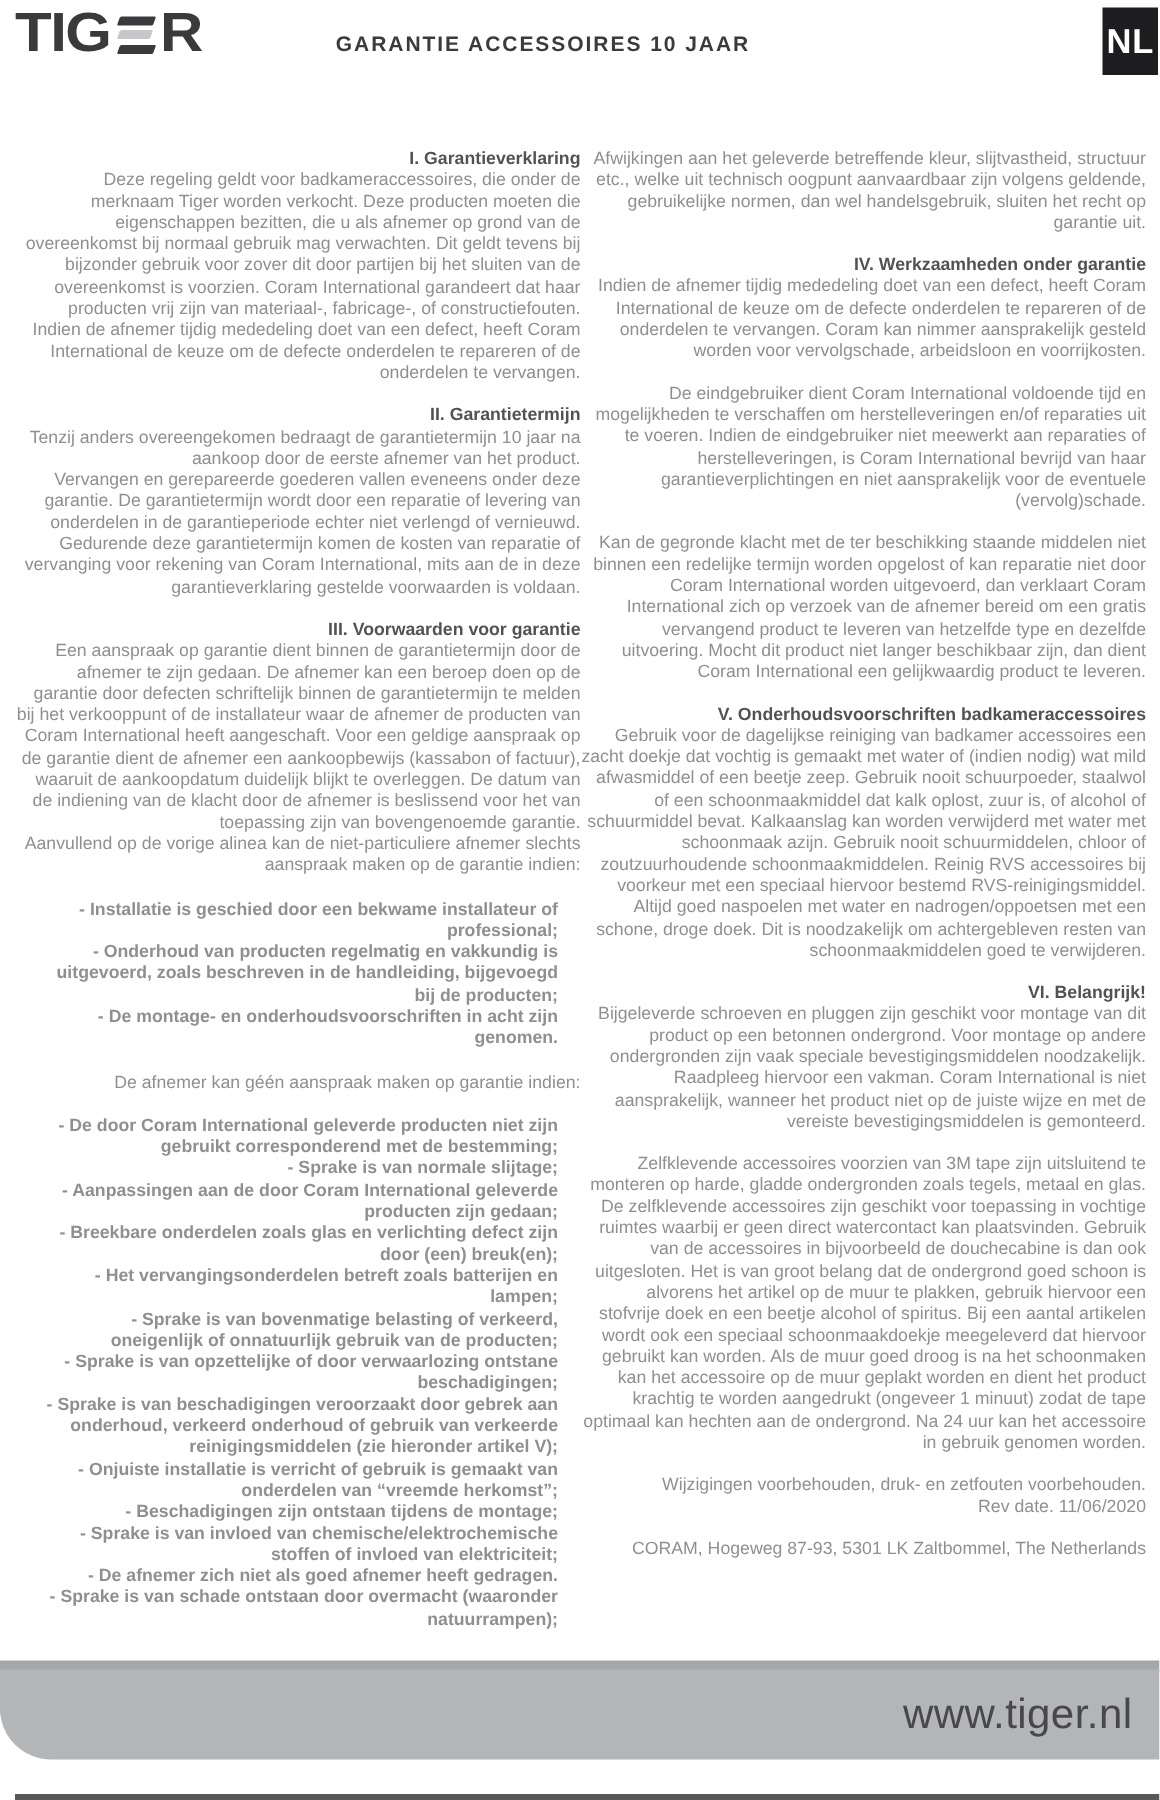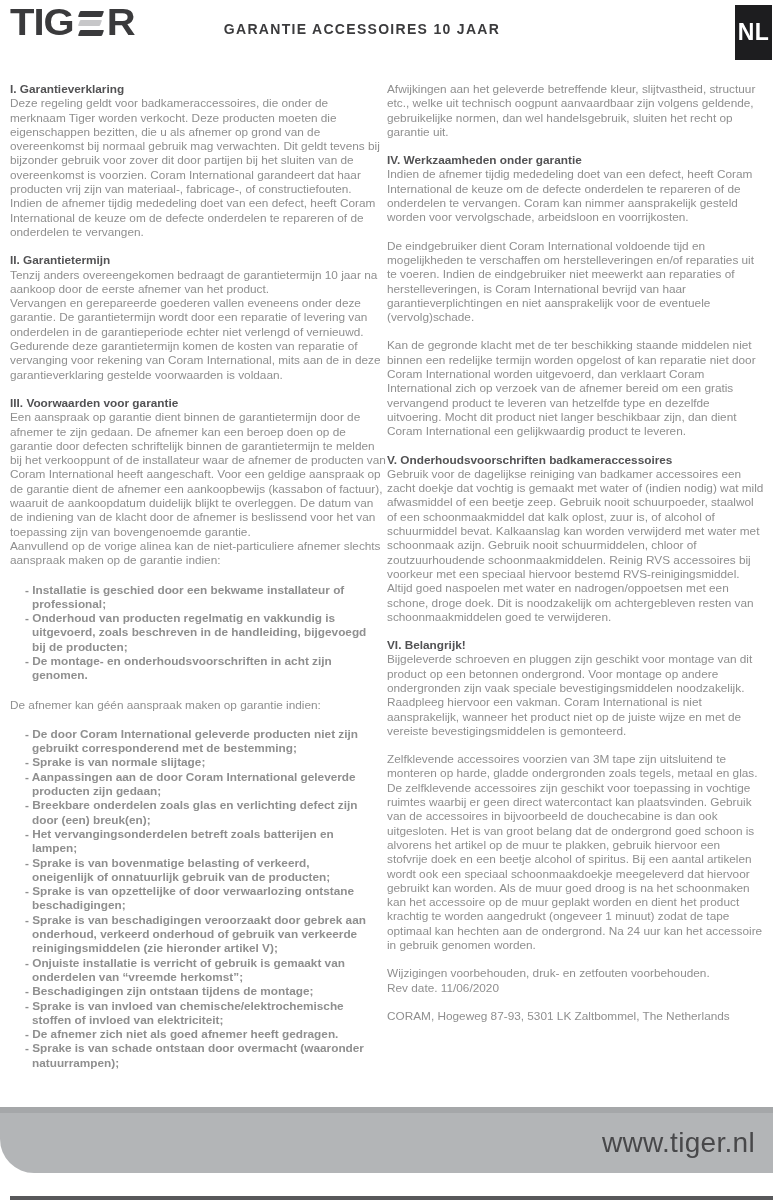--- a/index.html
+++ b/index.html
@@ -23,32 +23,32 @@
   }
   .e-bars .bar { height:6px; background:#3a3a3c; transform:skewX(-20deg); border-radius:1px; }
   .e-bars .bar.mid { background:#c7c7c9; width:22px; }
 
   .doc-title {
     position:absolute; top:21px; left:0; width:724px; text-align:center;
     font-size:14px; font-weight:700; letter-spacing:1.3px; color:#3b3b3d;
     white-space:nowrap;
   }
   .lang-badge {
-    position:absolute; top:5px; right:1px; width:37px; height:55px;
+    position:absolute; top:5px; right:1px; width:37px; height:45px;
     background:#1d1d1f; color:#ffffff;
     display:flex; align-items:center; justify-content:center;
     font-size:23px; font-weight:700; letter-spacing:0.5px;
   }
 
   
   .content {
-    position:absolute; top:82px; left:10px; width:754px;
+    position:absolute; top:98px; left:10px; width:754px;
     display:flex; 
     color:#8f8f8f; font-size:11.8px; line-height:14.3px;
-    text-align:left;
+    text-align:right;
   }
   .col { flex:1; min-width:0; }
   .sec-title { font-weight:700; color:#525254; margin:0; font-size:11.8px; }
   .section { margin-bottom:14px; }
   .para { margin:0; }
   .para + .para.gap { margin-top:14px; }
   .intro { }
   ul.dash { list-style:none; margin:15px; padding:0;font-weight:bold; }
   ul.dash li { padding-left:7px; text-indent:-7px; }
   ul.dash li::before { content:"- "; }

